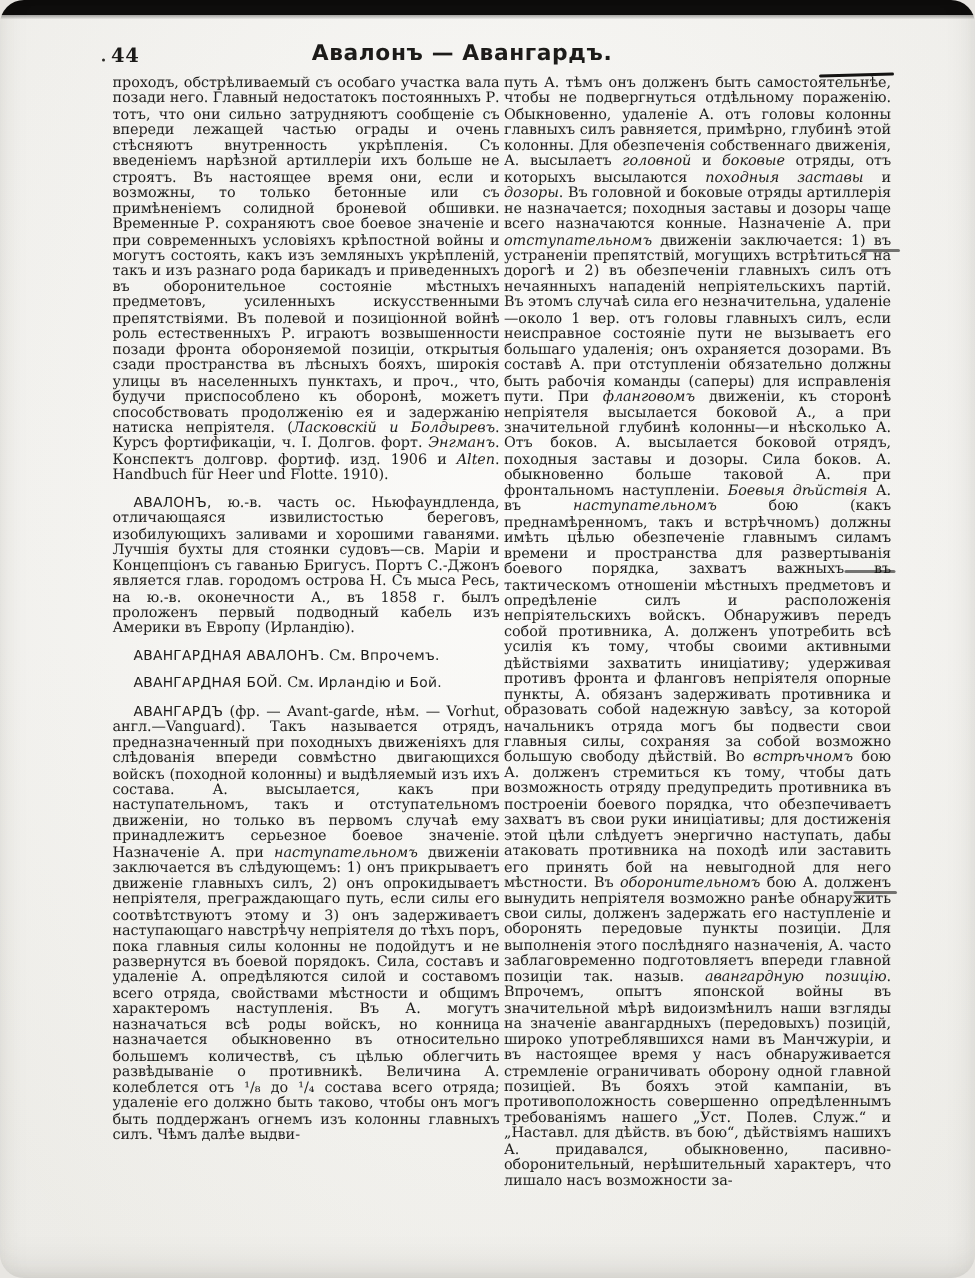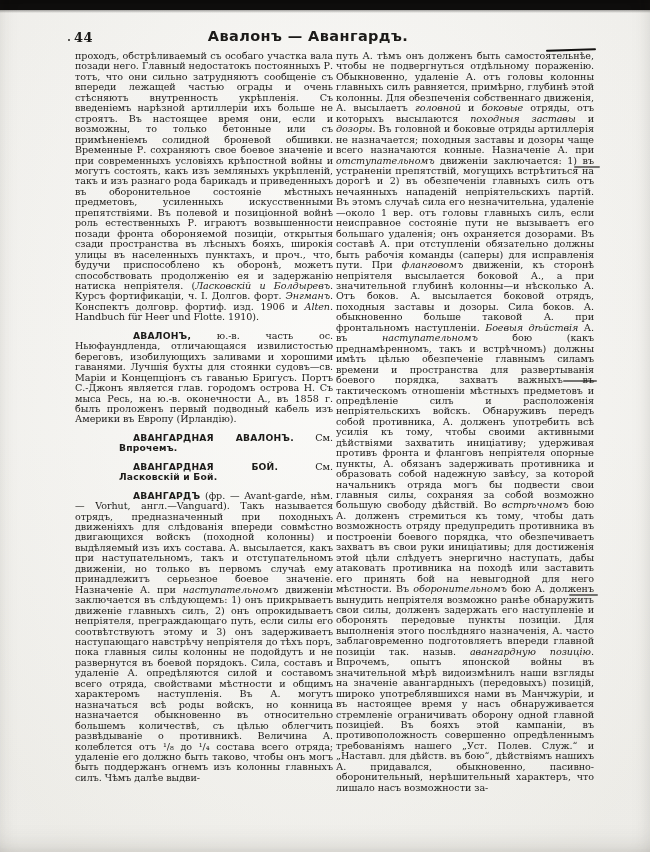--- a/index.html
+++ b/index.html
@@ -12,20 +12,21 @@
     width: 650px;
     height: 852px;
     margin: 0 auto;
     background: #f7f6f2;
     background-image:
       radial-gradient(ellipse at 50% 40%, rgba(255,255,255,0.5), rgba(0,0,0,0.03) 90%),
       linear-gradient(180deg, #f6f5f1 0%, #f7f6f2 50%, #f4f3ee 100%);
     overflow: hidden;
     font-family: "DejaVu Serif", "Liberation Serif", serif;
     color: #1c1b19;
+    border-radius: 16px;
   }
   .scan-top-bar {
     position: absolute;
     top: 0; left: 0; right: 0;
     height: 10px;
     background: #0e0d0c;
   }
   .scan-top-bar:after {
     content: "";
     position: absolute;
@@ -74,25 +75,24 @@
     letter-spacing: -0.05px;
   }
   .col-left  { left: 75px; }
   .col-right { left: 336px; }
   .para {
     margin: 0 0 8px 0;
   }
   .para:last-child { margin-bottom: 0; }
   .para.indent { text-indent: 14px; }
   .para .b {
-    font-weight: bold;
+    font-weight: normal;
     font-family: "DejaVu Sans", "Liberation Sans", sans-serif;
     font-size: 9.2px;
     letter-spacing: 0.2px;
-    margin-left: 44px;
   }
   .para .i { font-style: italic; }
   
   .artifact {
     position: absolute;
     height: 2px;
     background: #17161494;
     border-radius: 1px;
   }
   .artifact-1 { top: 49px;  left: 546px; width: 50px; transform: rotate(-1.5deg); background:#141312; }
@@ -115,21 +115,21 @@
   <div class="scan-top-bar"></div>
 
   <div class="page-number">44</div>
 
   <div class="running-header">Авалонъ — Авангардъ.</div>
 
   <div class="col col-left">
       <p class="para"><span>проходъ, обстрѣливаемый съ особаго участка вала позади него. Главный недостатокъ постоянныхъ Р. тотъ, что они сильно затрудняютъ сообщеніе съ впереди лежащей частью ограды и очень стѣсняютъ внутренность укрѣпленія. Съ введеніемъ нарѣзной артиллеріи ихъ больше не строятъ. Въ настоящее время они, если и возможны, то только бетонные или съ примѣненіемъ солидной броневой обшивки. Временные Р. сохраняютъ свое боевое значеніе и при современныхъ условіяхъ крѣпостной войны и могутъ состоять, какъ изъ земляныхъ укрѣпленій, такъ и изъ разнаго рода барикадъ и приведенныхъ въ оборонительное состояніе мѣстныхъ предметовъ, усиленныхъ искусственными препятствіями. Въ полевой и позиціонной войнѣ роль естественныхъ Р. играютъ возвышенности позади фронта обороняемой позиціи, открытыя сзади пространства въ лѣсныхъ бояхъ, широкія улицы въ населенныхъ пунктахъ, и проч., что, будучи приспособлено къ оборонѣ, можетъ способствовать продолженію ея и задержанію натиска непріятеля. (</span><span class="i">Ласковскій и Болдыревъ</span><span>. Курсъ фортификаціи, ч. I. Долгов. форт. </span><span class="i">Энгманъ</span><span>. Конспектъ долговр. фортиф. изд. 1906 и </span><span class="i">Alten</span><span>. Handbuch für Heer und Flotte. 1910).</span></p>
       <p class="para indent"><span class="b">АВАЛОНЪ,</span><span> ю.-в. часть ос. Ньюфаундленда, отличающаяся извилистостью береговъ, изобилующихъ заливами и хорошими гаванями. Лучшія бухты для стоянки судовъ—св. Маріи и Концепціонъ съ гаванью Бригусъ. Портъ С.-Джонъ является глав. городомъ острова Н. Съ мыса Ресь, на ю.-в. оконечности А., въ 1858 г. былъ проложенъ первый подводный кабель изъ Америки въ Европу (Ирландію).</span></p>
       <p class="para indent"><span class="b">АВАНГАРДНАЯ АВАЛОНЪ.</span><span> См. </span><span class="b">Впрочемъ.</span></p>
-      <p class="para indent"><span class="b">АВАНГАРДНАЯ БОЙ.</span><span> См. </span><span class="b">Ласковскій и Бой.</span></p>
+      <p class="para indent"><span class="b">АВАНГАРДНАЯ БОЙ.</span><span> См. </span><span class="b">Ирландію и Бой.</span></p>
       <p class="para indent"><span class="b">АВАНГАРДЪ</span><span> (фр. — Avant-garde, нѣм. — Vorhut, англ.—Vanguard). Такъ называется отрядъ, предназначенный при походныхъ движеніяхъ для слѣдованія впереди совмѣстно двигающихся войскъ (походной колонны) и выдѣляемый изъ ихъ состава. А. высылается, какъ при наступательномъ, такъ и отступательномъ движеніи, но только въ первомъ случаѣ ему принадлежитъ серьезное боевое значеніе. Назначеніе А. при </span><span class="i">наступательномъ</span><span> движеніи заключается въ слѣдующемъ: 1) онъ прикрываетъ движеніе главныхъ силъ, 2) онъ опрокидываетъ непріятеля, преграждающаго путь, если силы его соотвѣтствуютъ этому и 3) онъ задерживаетъ наступающаго навстрѣчу непріятеля до тѣхъ поръ, пока главныя силы колонны не подойдутъ и не развернутся въ боевой порядокъ. Сила, составъ и удаленіе А. опредѣляются силой и составомъ всего отряда, свойствами мѣстности и общимъ характеромъ наступленія. Въ А. могутъ назначаться всѣ роды войскъ, но конница назначается обыкновенно въ относительно большемъ количествѣ, съ цѣлью облегчить развѣдываніе о противникѣ. Величина А. колеблется отъ ¹/₈ до ¹/₄ состава всего отряда; удаленіе его должно быть таково, чтобы онъ могъ быть поддержанъ огнемъ изъ колонны главныхъ силъ. Чѣмъ далѣе выдви-</span></p>
     </div>
 
   <div class="col col-right">
       <p class="para"><span>путь А. тѣмъ онъ долженъ быть самостоятельнѣе, чтобы не подвергнуться отдѣльному пораженію. Обыкновенно, удаленіе А. отъ головы колонны главныхъ силъ равняется, примѣрно, глубинѣ этой колонны. Для обезпеченія собственнаго движенія, А. высылаетъ </span><span class="i">головной</span><span> и </span><span class="i">боковые</span><span> отряды, отъ которыхъ высылаются </span><span class="i">походныя заставы</span><span> и </span><span class="i">дозоры</span><span>. Въ головной и боковые отряды артиллерія не назначается; походныя заставы и дозоры чаще всего назначаются конные. Назначеніе А. при </span><span class="i">отступательномъ</span><span> движеніи заключается: 1) въ устраненіи препятствій, могущихъ встрѣтиться на дорогѣ и 2) въ обезпеченіи главныхъ силъ отъ нечаянныхъ нападеній непріятельскихъ партій. Въ этомъ случаѣ сила его незначительна, удаленіе—около 1 вер. отъ головы главныхъ силъ, если неисправное состояніе пути не вызываетъ его большаго удаленія; онъ охраняется дозорами. Въ составѣ А. при отступленіи обязательно должны быть рабочія команды (саперы) для исправленія пути. При </span><span class="i">фланговомъ</span><span> движеніи, къ сторонѣ непріятеля высылается боковой А., а при значительной глубинѣ колонны—и нѣсколько А. Отъ боков. А. высылается боковой отрядъ, походныя заставы и дозоры. Сила боков. А. обыкновенно больше таковой А. при фронтальномъ наступленіи. </span><span class="i">Боевыя дѣйствія</span><span> А. въ </span><span class="i">наступательномъ</span><span> бою (какъ преднамѣренномъ, такъ и встрѣчномъ) должны имѣть цѣлью обезпеченіе главнымъ силамъ времени и пространства для развертыванія боевого порядка, захватъ важныхъ въ тактическомъ отношеніи мѣстныхъ предметовъ и опредѣленіе силъ и расположенія непріятельскихъ войскъ. Обнаруживъ передъ собой противника, А. долженъ употребить всѣ усилія къ тому, чтобы своими активными дѣйствіями захватить иниціативу; удерживая противъ фронта и фланговъ непріятеля опорные пункты, А. обязанъ задерживать противника и образовать собой надежную завѣсу, за которой начальникъ отряда могъ бы подвести свои главныя силы, сохраняя за собой возможно большую свободу дѣйствій. Во </span><span class="i">встрѣчномъ</span><span> бою А. долженъ стремиться къ тому, чтобы дать возможность отряду предупредить противника въ построеніи боевого порядка, что обезпечиваетъ захватъ въ свои руки иниціативы; для достиженія этой цѣли слѣдуетъ энергично наступать, дабы атаковать противника на походѣ или заставить его принять бой на невыгодной для него мѣстности. Въ </span><span class="i">оборонительномъ</span><span> бою А. долженъ вынудить непріятеля возможно ранѣе обнаружить свои силы, долженъ задержать его наступленіе и оборонять передовые пункты позиціи. Для выполненія этого послѣдняго назначенія, А. часто заблаговременно подготовляетъ впереди главной позиціи так. назыв. </span><span class="i">авангардную позицію</span><span>. Впрочемъ, опытъ японской войны въ значительной мѣрѣ видоизмѣнилъ наши взгляды на значеніе авангардныхъ (передовыхъ) позицій, широко употреблявшихся нами въ Манчжуріи, и въ настоящее время у насъ обнаруживается стремленіе ограничивать оборону одной главной позиціей. Въ бояхъ этой кампаніи, въ противоположность совершенно опредѣленнымъ требованіямъ нашего „Уст. Полев. Служ.“ и „Наставл. для дѣйств. въ бою“, дѣйствіямъ нашихъ А. придавался, обыкновенно, пасивно-оборонительный, нерѣшительный характеръ, что лишало насъ возможности за-</span></p>
     </div>
 
   <div class="artifact artifact-1"></div>
   <div class="artifact artifact-2"></div>
   <div class="artifact artifact-3"></div>

